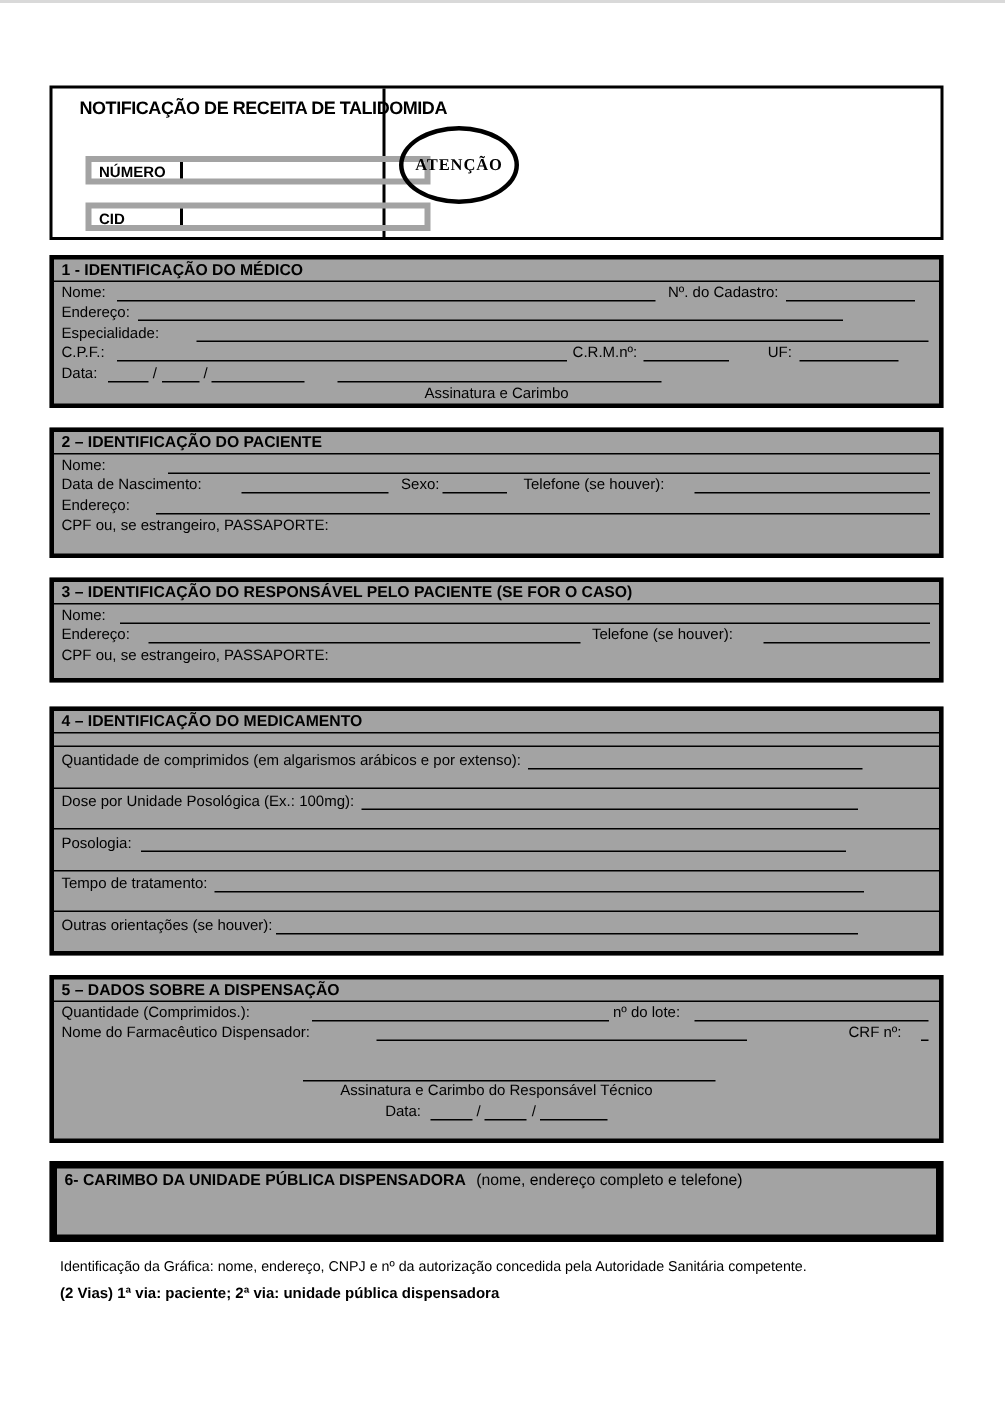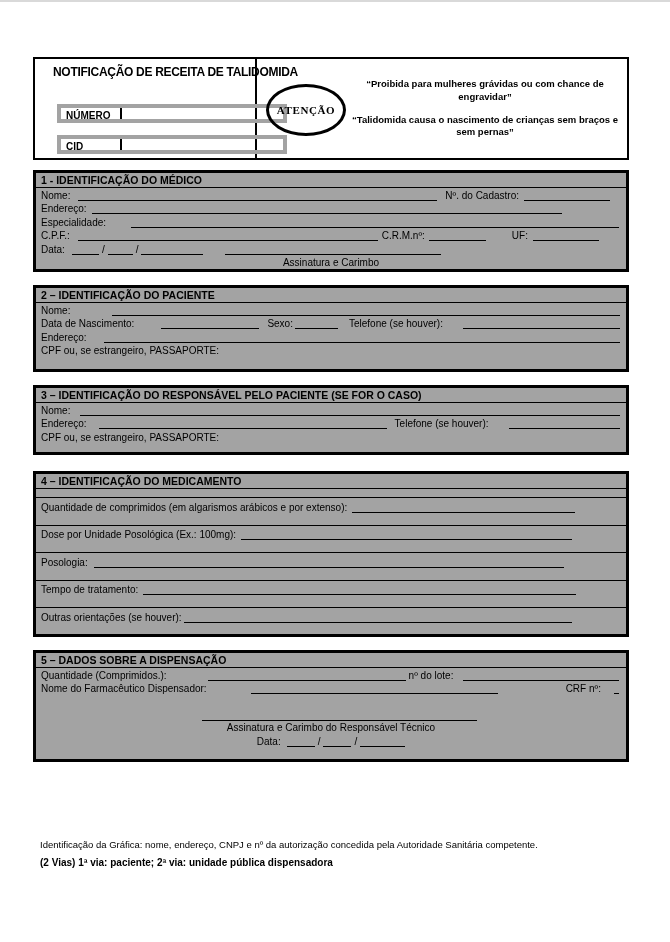--- a/index.html
+++ b/index.html
@@ -78,24 +78,20 @@
         <div class="sbox-label">NÚMERO</div>
         <div class="sbox-value"></div>
       </div>
       <div class="sbox">
         <div class="sbox-label">CID</div>
         <div class="sbox-value"></div>
       </div>
     </div>
     <div class="hright">
       <div class="ellipse">ATENÇÃO</div>
-      <div class="warnings">
-        <div>“Proibida para mulheres grávidas ou com chance de engravidar”</div>
-        <div>“Talidomida causa o nascimento de crianças sem braços e sem pernas”</div>
-      </div>
     </div>
   </div>
 
   <div class="sec" style="top:170px;height:102px;">
     <div class="sec-title">1 - IDENTIFICAÇÃO DO MÉDICO</div>
     <div class="frow">
       <span class="lbl">Nome:</span>
       <div class="wline" style="flex:1;margin-left:8px;margin-right:8px;"></div>
       <span class="lbl">Nº. do Cadastro:</span>
       <div class="wline" style="width:86px;margin-left:5px;"></div>
@@ -224,16 +220,22 @@
     <div class="frow centered">
       <span class="lbl">Data:</span>
       <div class="wline" style="width:28px;margin-left:6px;"></div>
       <span class="slash">/</span>
       <div class="wline" style="width:28px;"></div>
       <span class="slash">/</span>
       <div class="wline" style="width:45px;"></div>
     </div>
   </div>
 
+  <div class="sec sec6" style="top:774px;height:54px;">
+    <div class="sec6-title">
+      <span class="b">6- CARIMBO DA UNIDADE PÚBLICA DISPENSADORA</span>
+      <span class="n">(nome, endereço completo e telefone)</span>
+    </div>
+  </div>
 
   <div class="foot1">Identificação da Gráfica: nome, endereço, CNPJ e nº da autorização concedida pela Autoridade Sanitária competente.</div>
   <div class="foot2">(2 Vias) 1ª via: paciente; 2ª via: unidade pública dispensadora</div>
 </div>
 
 </body></html>

